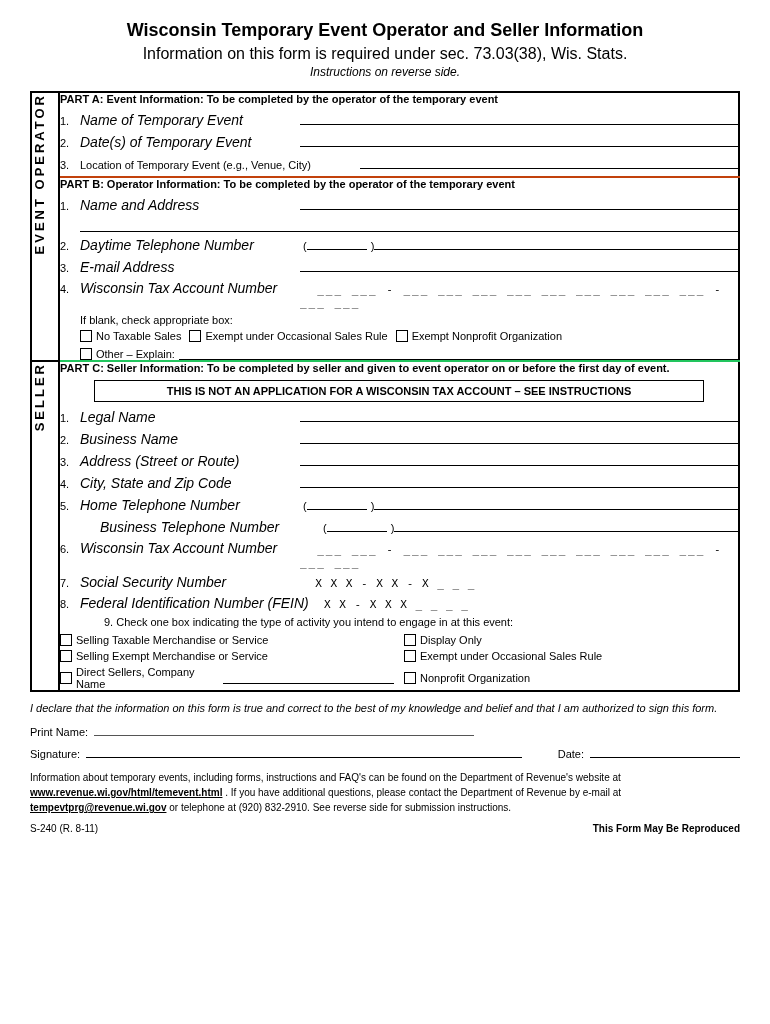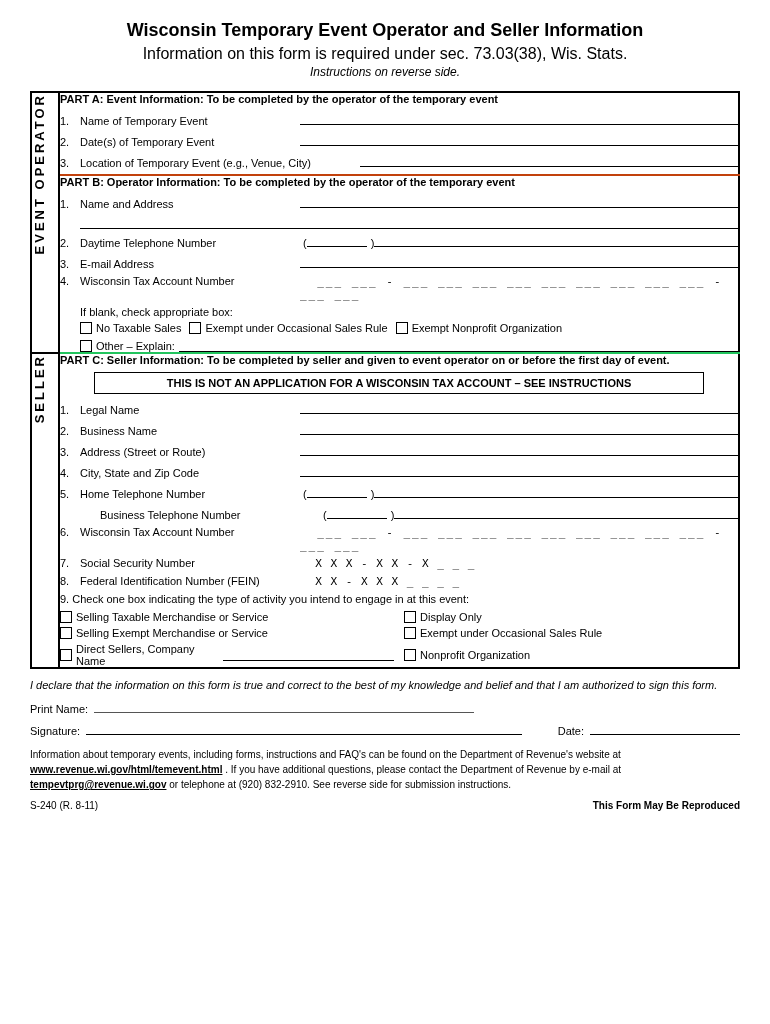--- a/index.html
+++ b/index.html
@@ -65,21 +65,22 @@
       font-size: 11px;
       margin-bottom: 6px;
     }
     .form-row {
       display: flex;
       align-items: baseline;
       margin-bottom: 5px;
     }
     .form-row-label {
       min-width: 220px;
-      font-size: 11px;
+      font-size: 14px;
+      font-style: italic;
     }
     .form-row-label-wide {
       min-width: 280px;
       font-size: 11px;
     }
     .form-line {
       flex: 1;
       border-bottom: 1px solid #000;
       min-height: 14px;
     }
@@ -405,21 +406,21 @@
         <span class="form-row-label">Social Security Number</span>
         <span class="ssn-format">&nbsp; X X X - X X - X _ _ _</span>
       </div>
 
       <div class="form-row">
         <span class="row-num">8.</span>
         <span class="form-row-label">Federal Identification Number (FEIN)</span>
         <span class="ssn-format">&nbsp; X X - X X X _ _ _ _</span>
       </div>
 
-      <div style="margin-bottom:6px;">
+      <div style="margin-bottom:6px;margin-left:44px;">
         <span>9.   Check one box indicating the type of activity you intend to engage in at this event:</span>
       </div>
 
       <div class="two-col-checkboxes">
 
         <div class="checkbox-item">
           <div class="checkbox-box"></div>
           <span>Selling Taxable Merchandise or Service</span>
         </div>
         <div class="checkbox-item">

